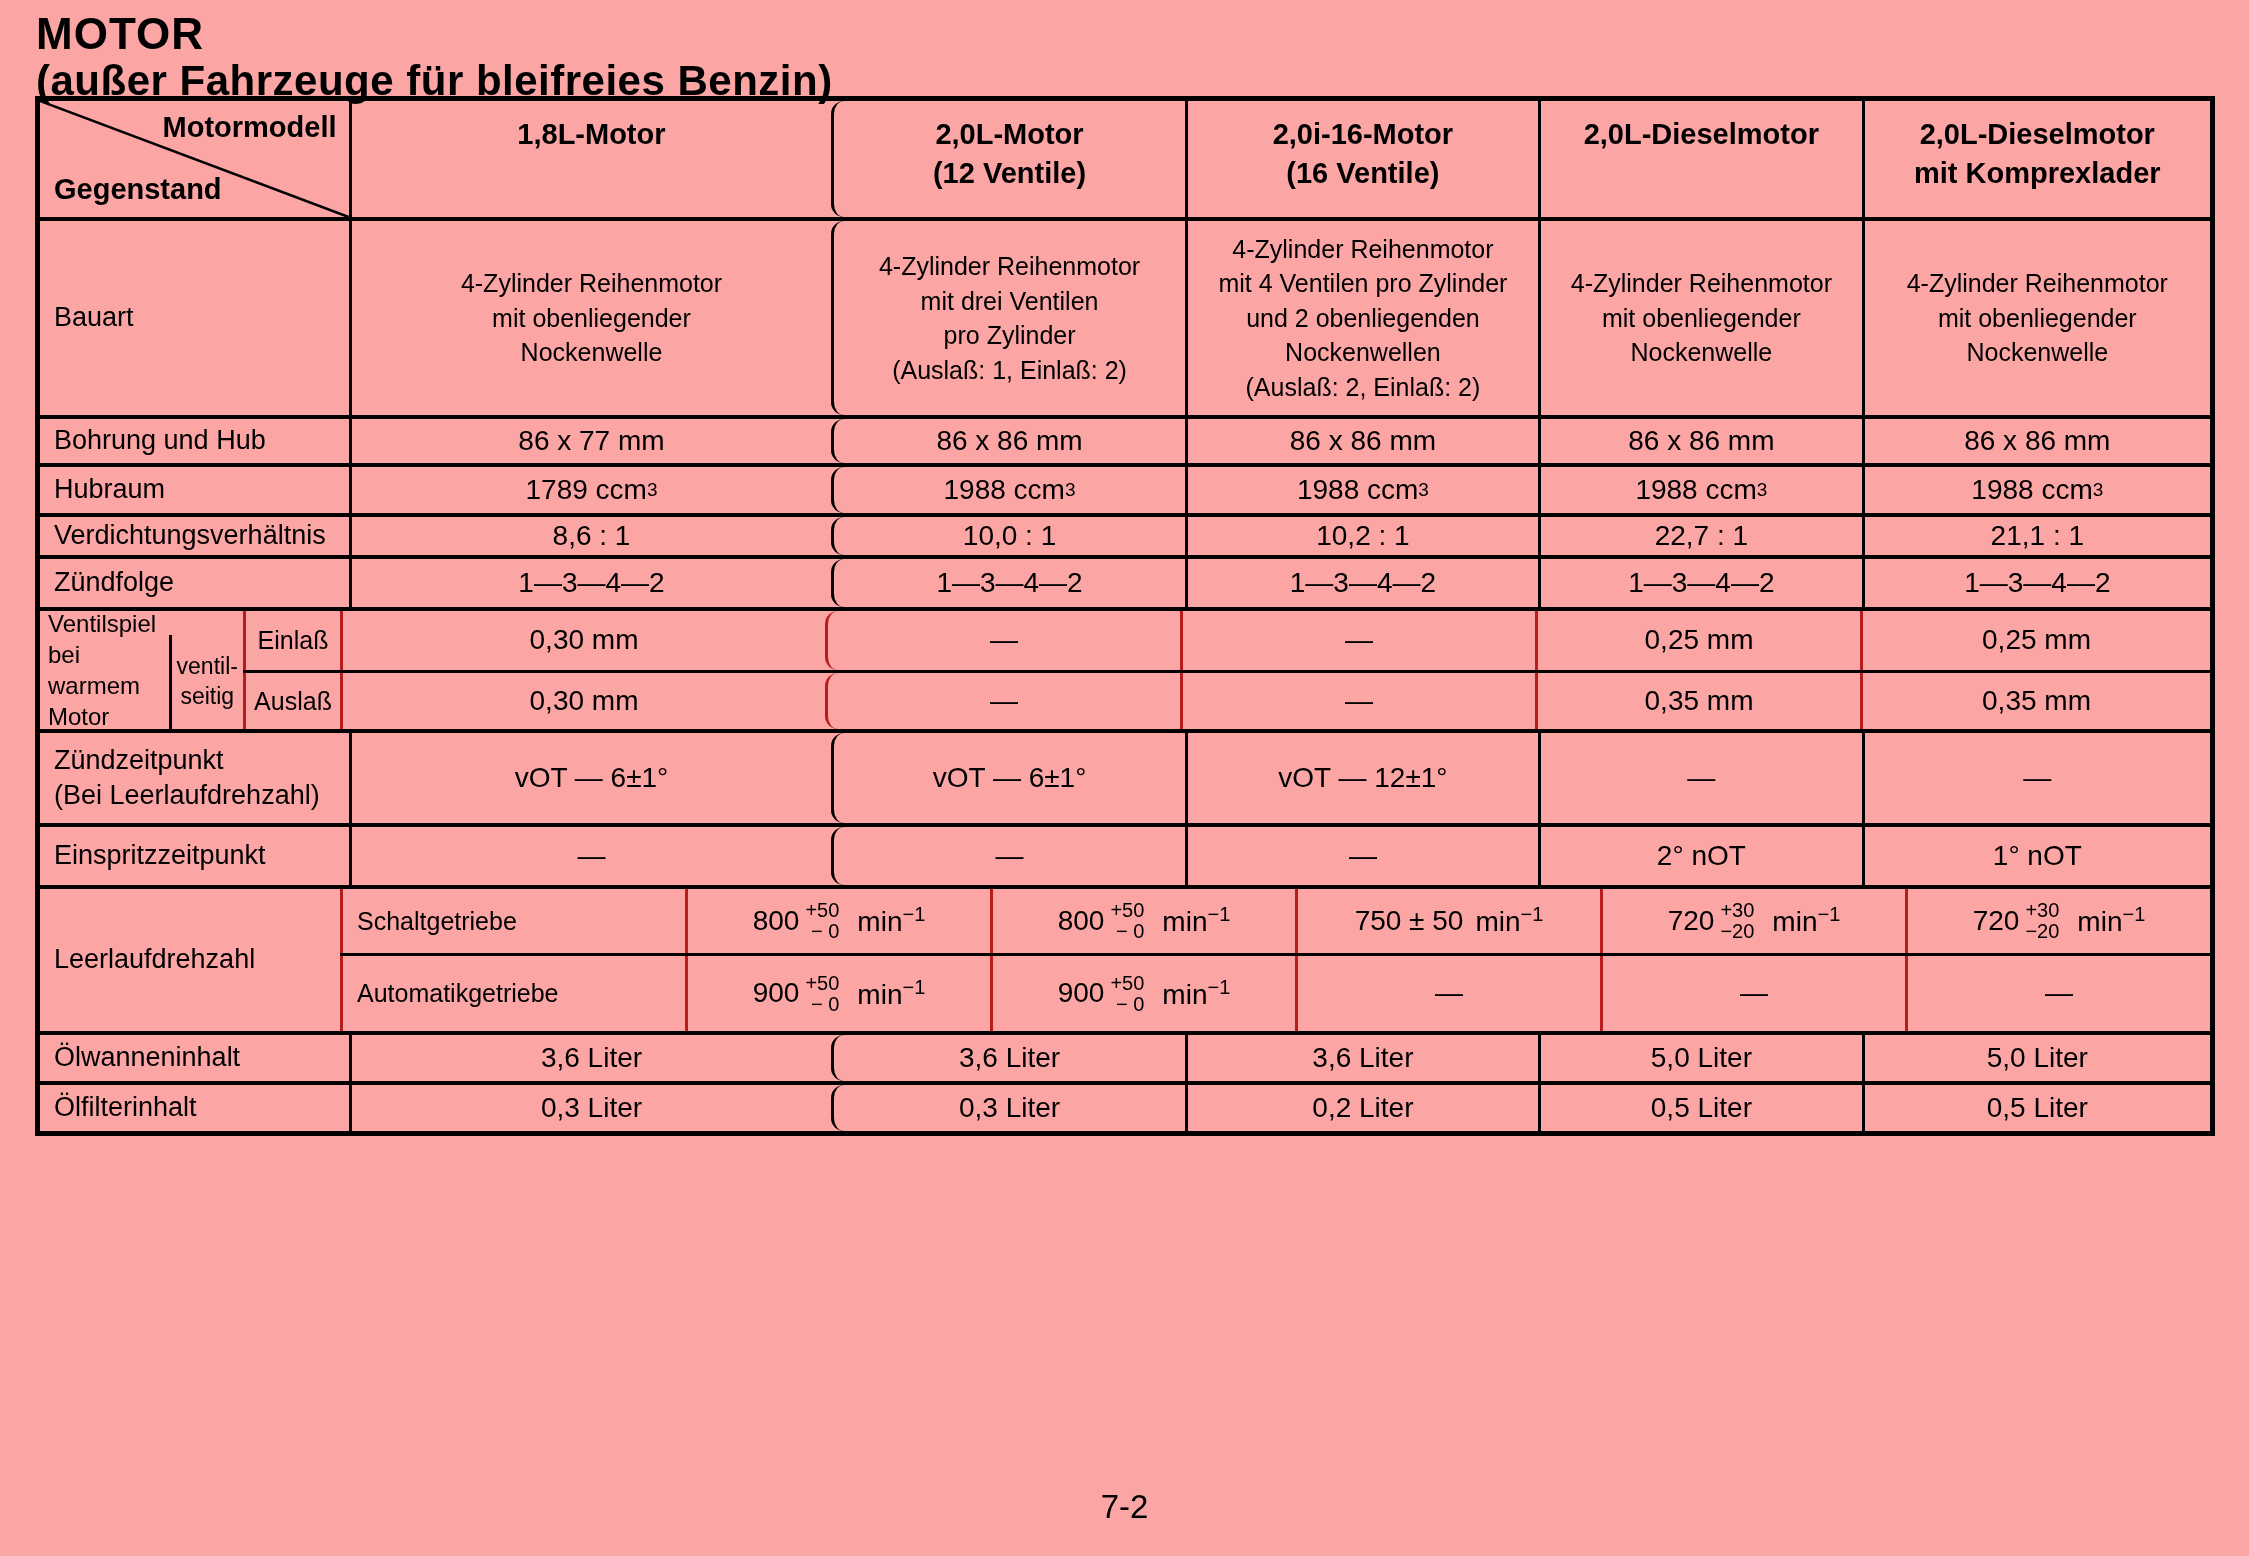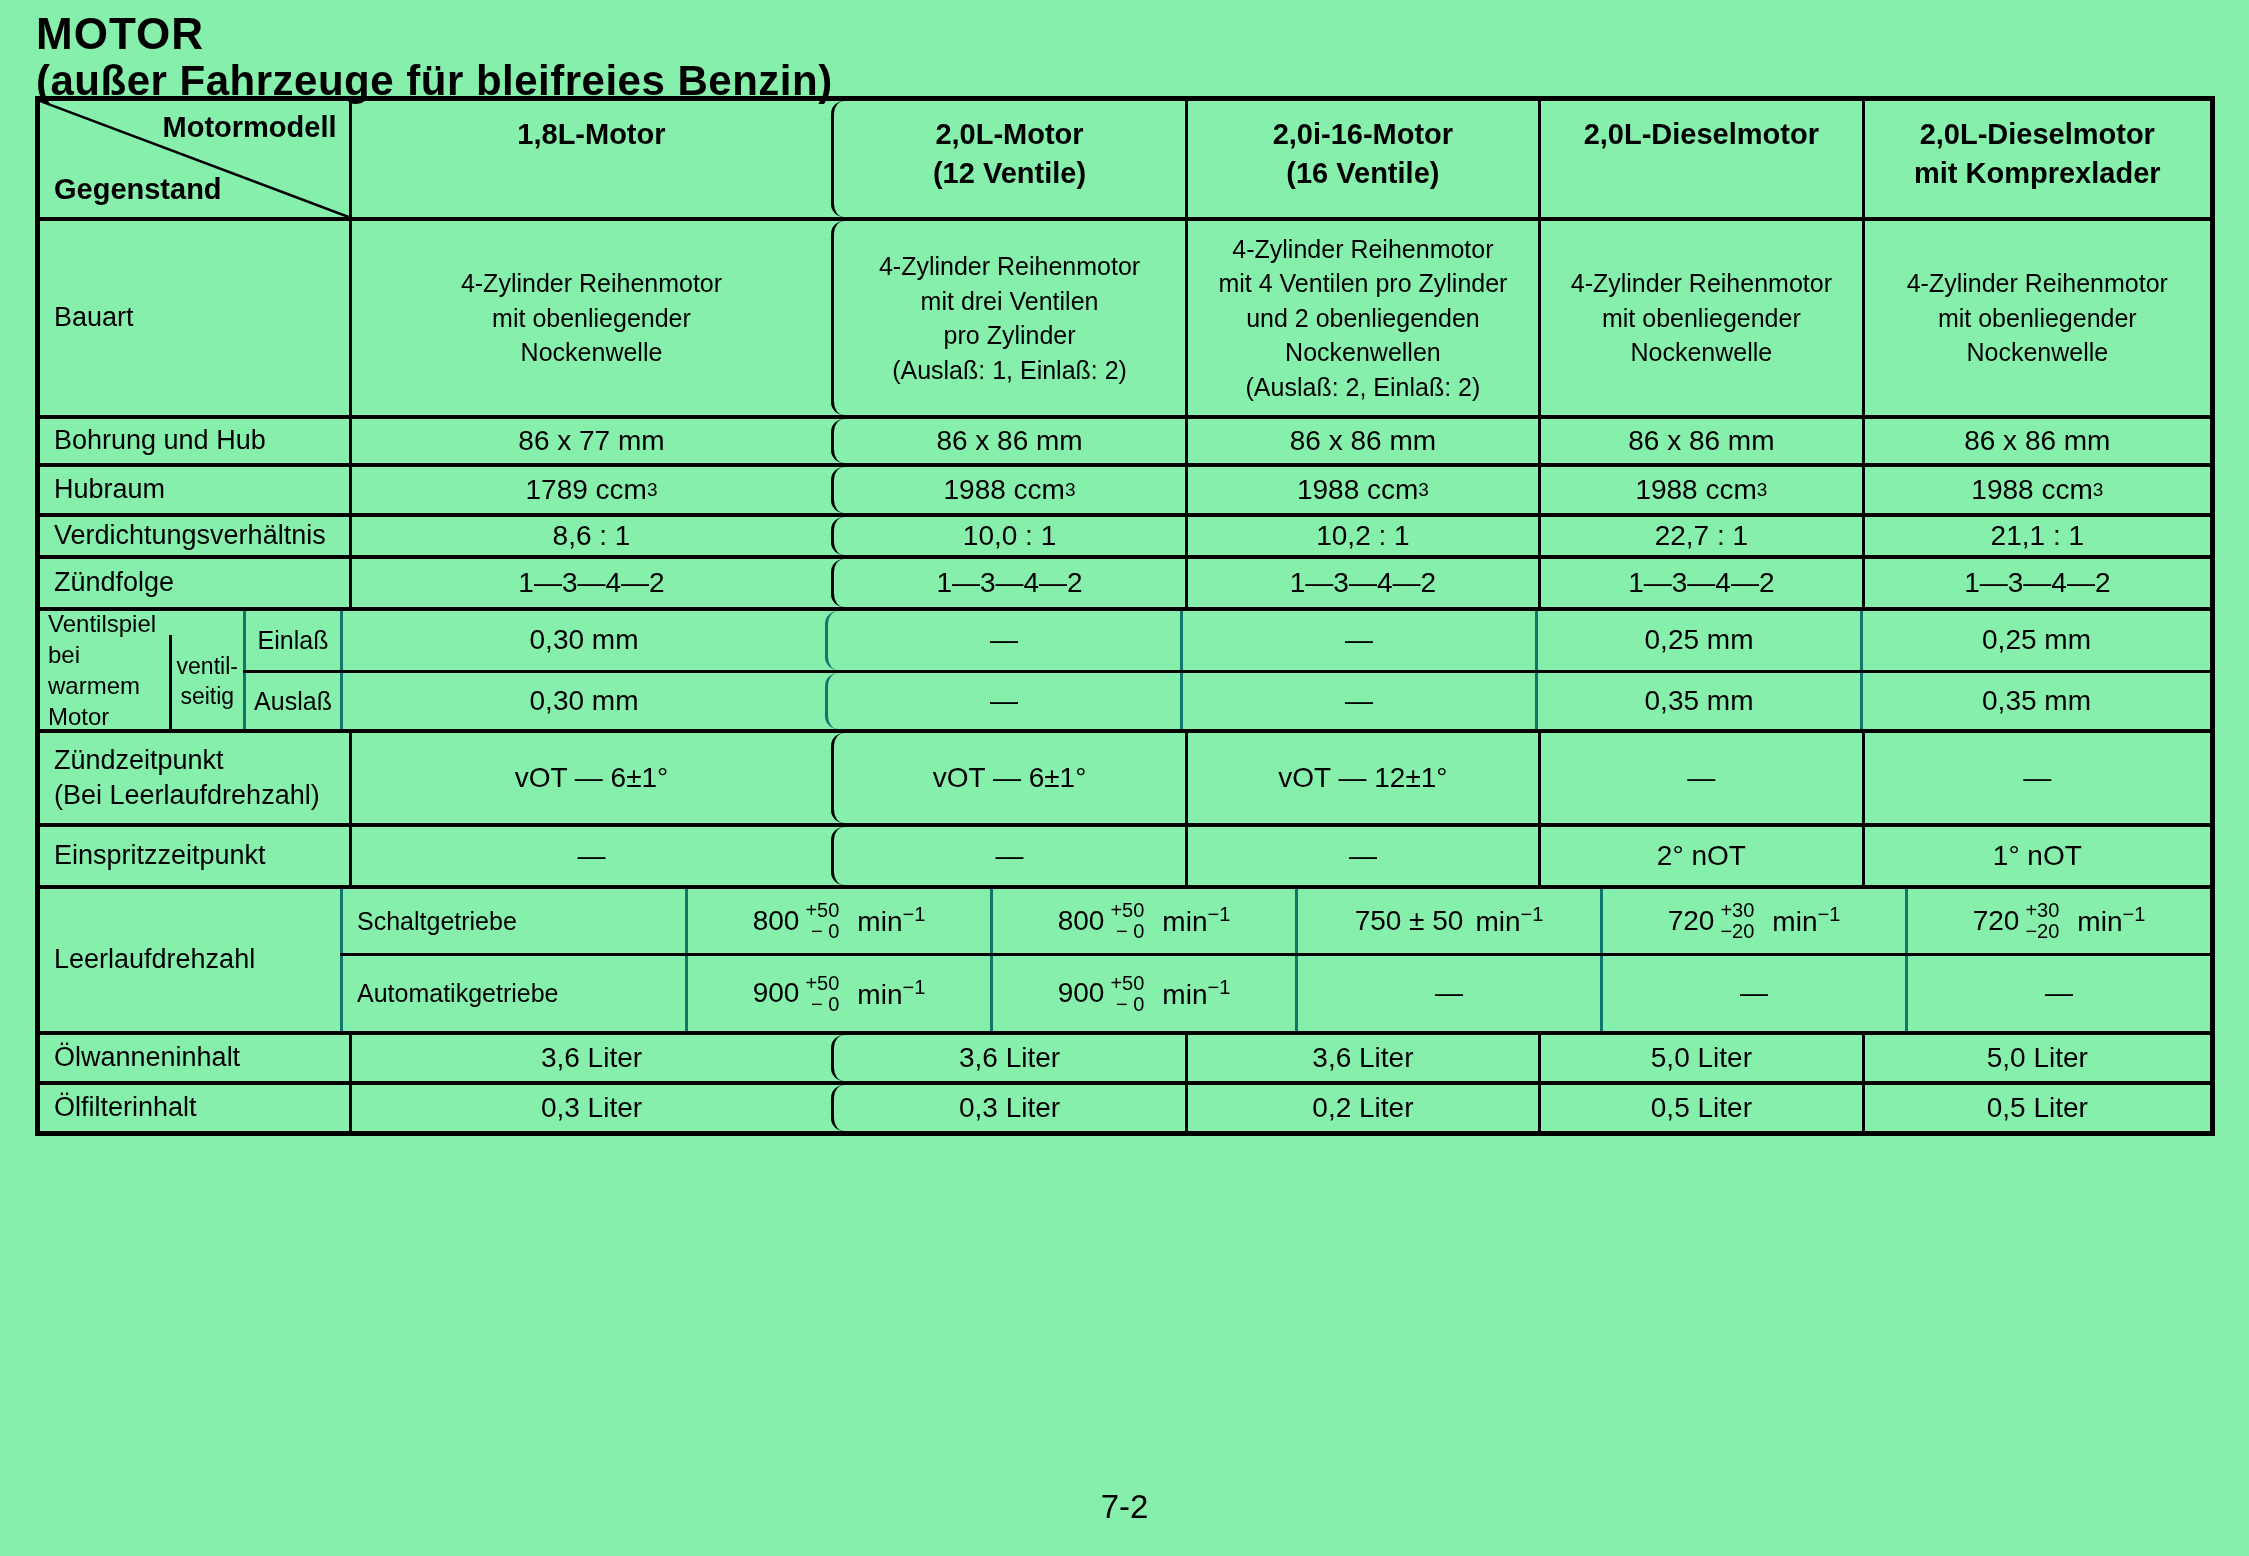--- a/index.html
+++ b/index.html
@@ -1,19 +1,19 @@
 <!DOCTYPE html>
 <html><head>
 <meta charset="utf-8">
 <style>
   html,body{margin:0;padding:0;background:#fff;}
   .page{
     position:relative;
     width:2249px;height:1556px;
-    background:#86efac;
+    background:#fca5a5;
     font-family:"Liberation Sans", sans-serif;
     color:#000;
     overflow:hidden;
   }
   .title{position:absolute;left:36px;top:10px;font-weight:bold;line-height:1.08;}
   .title .t1{font-size:44px;letter-spacing:1px;}
   .title .t2{font-size:42px;letter-spacing:0.5px;}
 
   .tbl{
     position:absolute;left:35px;top:96px;width:2180px;
@@ -48,21 +48,21 @@
   .stack{display:inline-flex;flex-direction:column;font-size:20px;line-height:1.05;
          vertical-align:middle;margin:0 6px;text-align:right;}
   .rpm{white-space:nowrap;}
   .rpm sup{font-size:20px;}
   .unit{margin-left:12px;}
   sup.s3{font-size:19px;}
 
   .subcol{display:flex;flex-direction:column;flex:1;}
   .subrow{display:flex;box-sizing:border-box;}
   .subrow + .subrow{border-top:3px solid #000;}
-  .subrow .cell{border-left:3px solid #0f766e;}
+  .subrow .cell{border-left:3px solid #b91c1c;}
   .smalllab{font-size:25px;}
 
   .footer{position:absolute;left:0;top:1488px;width:100%;text-align:center;font-size:33px;}
 </style>
 </head>
 <body>
 
 <div class="page">
 
   <div class="title">

